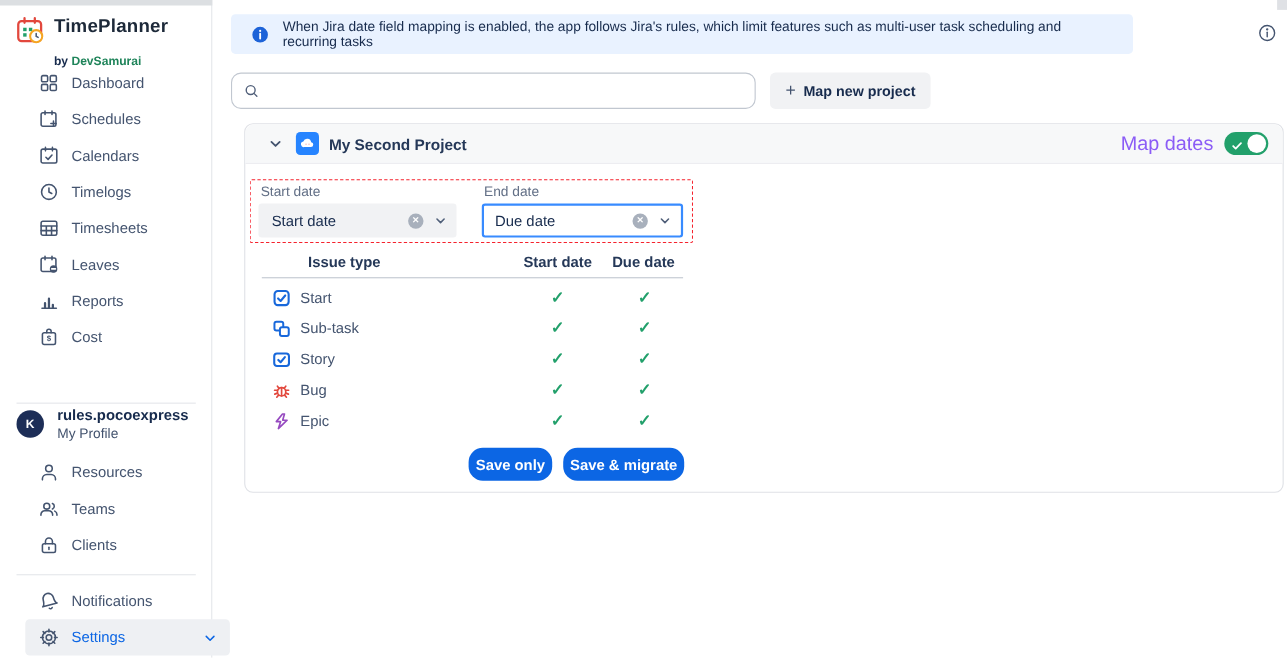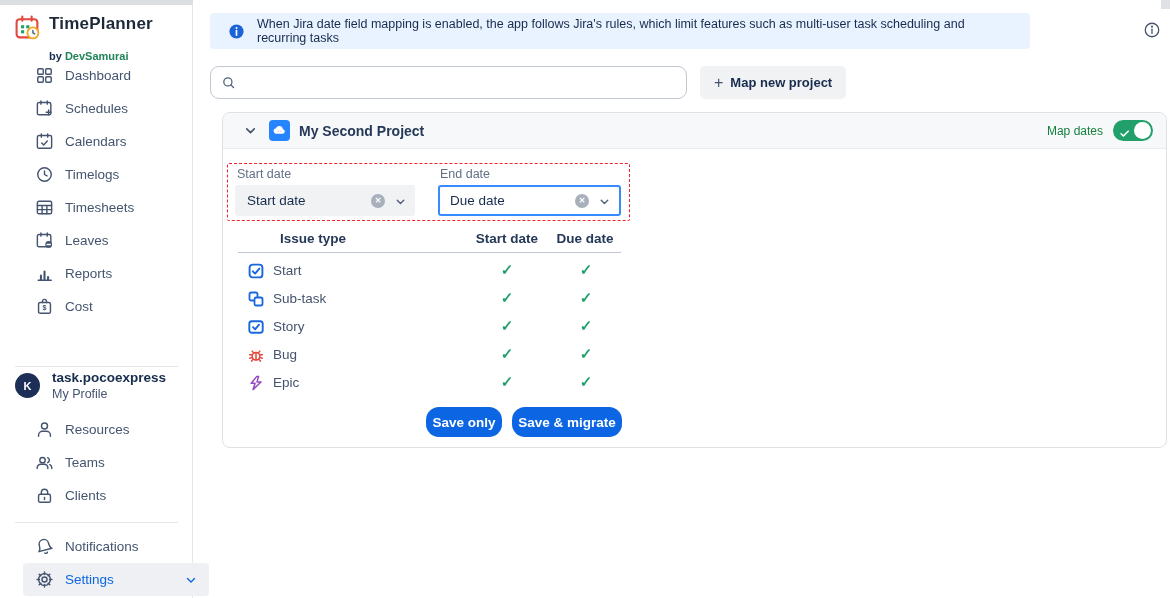--- a/index.html
+++ b/index.html
@@ -65,21 +65,21 @@
     border:1px solid #DFE1E6; border-radius:8px; background:#fff;margin-left:12px; }
   .card-header { position:absolute; left:0; top:0; width:100%; height:36px; background:#F7F8F9;
     border-bottom:1px solid #EBECF0; border-radius:8px 8px 0 0; display:flex; align-items:center; }
   .card-chev { margin-left:20px; width:15px; height:15px; color:#44546F; cursor:pointer; }
   .card-chev svg { width:15px; height:15px; }
   .proj-avatar { margin-left:11px; width:21px; height:21px; border-radius:4px; background:#2684FF;
     display:flex; align-items:center; justify-content:center; }
   .proj-avatar svg { width:17px; height:17px; }
   .proj-title { margin-left:9px; font-size:14px; font-weight:bold; color:#253858; }
   .header-right { margin-left:auto; margin-right:13px; display:flex; align-items:center; gap:10px; }
-  .mapdates-label { font-size:12px; color:#15803d; }
+  .mapdates-label { font-size:18px; color:#8b5cf6; }
   .toggle { position:relative; width:40px; height:21px; border-radius:11px; background:#22A06B; cursor:pointer; }
   .toggle .tcheck { position:absolute; left:6px; top:5px; width:11px; height:11px; color:#fff; }
   .toggle .tcheck svg { width:11px; height:11px; }
   .toggle .knob { position:absolute; right:2px; top:2px; width:17px; height:17px; border-radius:50%; background:#fff; }
 
   .dashed-box { position:absolute; left:4px; top:50px; width:403px; height:58px;
     border:1.5px dashed #F5222D; border-radius:2px; pointer-events:none; }
   .field-label { position:absolute; font-size:12.5px; color:#626F86; }
   .lbl-start { left:14px; top:54px; } .lbl-end { left:217px; top:54px; }
   .select { position:absolute; top:72px; height:31px; border-radius:3px; display:flex; align-items:center;
@@ -218,21 +218,21 @@
           </span>
         <span class="nav-label">Cost</span>
       </div>
     </nav>
 
     <div class="divider d1"></div>
 
     <div class="profile">
       <span class="avatar">K</span>
       <div>
-        <div class="profile-name">task.pocoexpress</div>
+        <div class="profile-name">rules.pocoexpress</div>
         <div class="profile-sub">My Profile</div>
       </div>
     </div>
 
     <nav class="nav nav2">
       <div class="nav-item">
         <span class="nico">
             <svg viewBox="0 0 24 24" fill="none" stroke="currentColor" stroke-width="1.8" stroke-linecap="round" stroke-linejoin="round">
               <circle cx="12" cy="7.5" r="3.8"></circle>
               <path d="M4.5 20.5v-1.2a5 5 0 0 1 5-5h5a5 5 0 0 1 5 5v1.2"></path>

